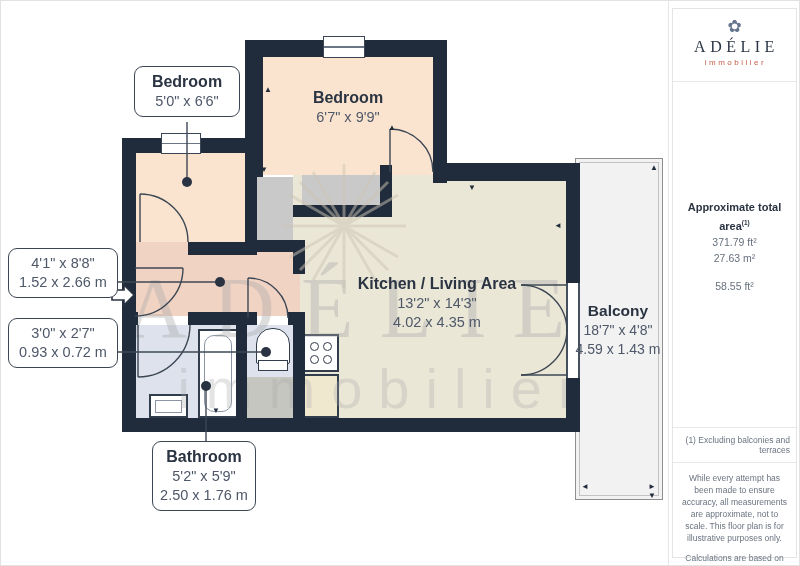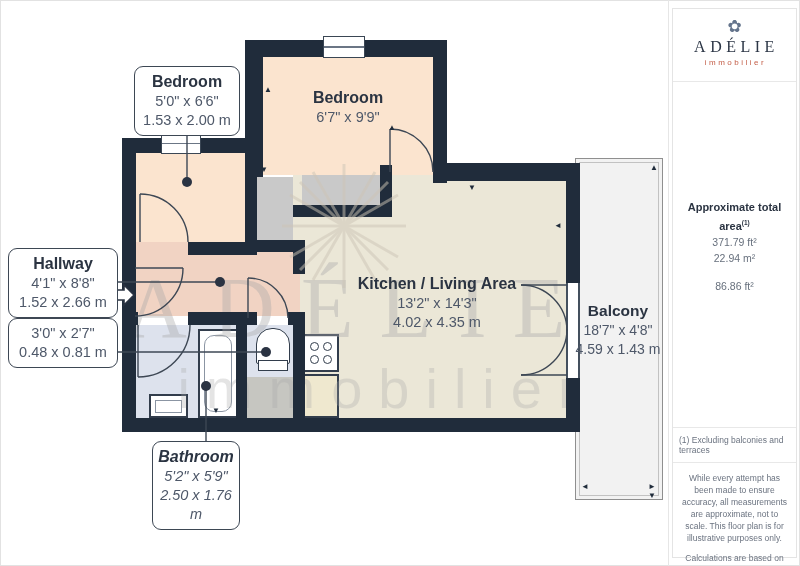--- a/index.html
+++ b/index.html
@@ -71,21 +71,21 @@
     color:#2c3646;margin-top:3px;padding-left:4px;
   }
   .logo-tag{font-size:8px;letter-spacing:2.5px;color:#c4604a;margin-top:2px;padding-left:2px;}
   .sec-area{height:345px;text-align:center;padding-top:118px;}
   .area-h{font-size:11px;font-weight:bold;color:#2b3442;line-height:15px;}
   .area-h sup{font-size:6.5px;}
   .area-v{font-size:10.5px;color:#67707d;line-height:16px;text-align:center;}
   .area-gap{height:12px;}
   .sec-foot{
     height:35px;border-top:1px solid #e8e8e8;display:flex;align-items:center;justify-content:center;
-    font-size:8.5px;color:#6b7380;text-align:left;padding:2px 6px;
+    font-size:8.5px;color:#6b7380;text-align:right;padding:2px 6px;
   }
   .sec-disc{
     border-top:1px solid #e8e8e8;font-size:8.5px;color:#6b7380;text-align:center;
     padding:9px 7px 0 7px;line-height:1.42;
   }
   .disc-p2{margin-top:8px;}
 </style>
 </head>
 <body>
 
@@ -208,75 +208,73 @@
   <span class="tick" style="left:581px;top:483px;">◄</span>
   <span class="tick" style="left:648px;top:483px;">►</span>
   <span class="tick" style="left:648px;top:492px;">▼</span>
   <span class="tick" style="left:212px;top:407px;">▼</span>
   <span class="tick" style="left:126px;top:377px;">◄</span>
   <span class="tick" style="left:468px;top:184px;">▼</span>
 
   <div class="roomlabel callout" style="left:134px;top:66px;width:106px;">
     <div class="t">Bedroom</div>
     <div class="d">5'0" x 6'6"</div>
-    <div class="d">1.53 x 2.00 m</div>
   </div>
 
   <div class="roomlabel" style="left:268px;top:88px;width:160px;">
     <div class="t">Bedroom</div>
     <div class="d">6'7" x 9'9"</div>
   </div>
 
   <div class="roomlabel callout" style="left:8px;top:248px;width:110px;">
-    <div class="t">Hallway</div>
     <div class="d">4'1" x 8'8"</div>
     <div class="d">1.52 x 2.66 m</div>
   </div>
 
   <div class="roomlabel callout" style="left:8px;top:318px;width:110px;">
     <div class="d">3'0" x 2'7"</div>
-    <div class="d">0.48 x 0.81 m</div>
+    <div class="d">0.93 x 0.72 m</div>
   </div>
 
   <div class="roomlabel" style="left:347px;top:274px;width:180px;">
     <div class="t">Kitchen / Living Area</div>
     <div class="d">13'2" x 14'3"</div>
     <div class="d">4.02 x 4.35 m</div>
   </div>
 
   <div class="roomlabel" style="left:568px;top:301px;width:100px;">
     <div class="t" style="font-size:15.5px;">Balcony</div>
     <div class="d" style="font-size:14px;">18'7" x 4'8"</div>
     <div class="d" style="font-size:14px;">4.59 x 1.43 m</div>
   </div>
 
-  <div class="roomlabel callout" style="left:152px;top:441px;width:88px;font-style:italic;">
+  <div class="roomlabel callout" style="left:152px;top:441px;width:104px;">
     <div class="t">Bathroom</div>
     <div class="d">5'2" x 5'9"</div>
     <div class="d">2.50 x 1.76 m</div>
   </div>
 </div>
 
 <div class="side-divider"></div>
 
 <div class="panel">
   <section class="sec-logo">
     <div class="logo-flake">✿</div>
     <div class="logo-name">ADÉLIE</div>
     <div class="logo-tag">immobilier</div>
   </section>
 
   <section class="sec-area">
     <div class="area-h">
       <span>Approximate total area</span><sup>(1)</sup>
     </div>
     <div class="area-v">371.79 ft²</div>
-    <div class="area-v">22.94 m²</div>
+    <div class="area-v">27.63 m²</div>
     <div class="area-gap"></div>
-    <div class="area-v">86.86 ft²</div>
+    <div class="area-v">58.55 ft²</div>
   </section>
 
   <section class="sec-foot">(1) Excluding balconies and terraces</section>
 
   <section class="sec-disc">
     <div>While every attempt has been made to ensure accuracy, all measurements are approximate, not to scale. This floor plan is for illustrative purposes only.</div>
     <div class="disc-p2">Calculations are based on RICS IPMS 3C standard.</div>
 
   </section>
 </div>

